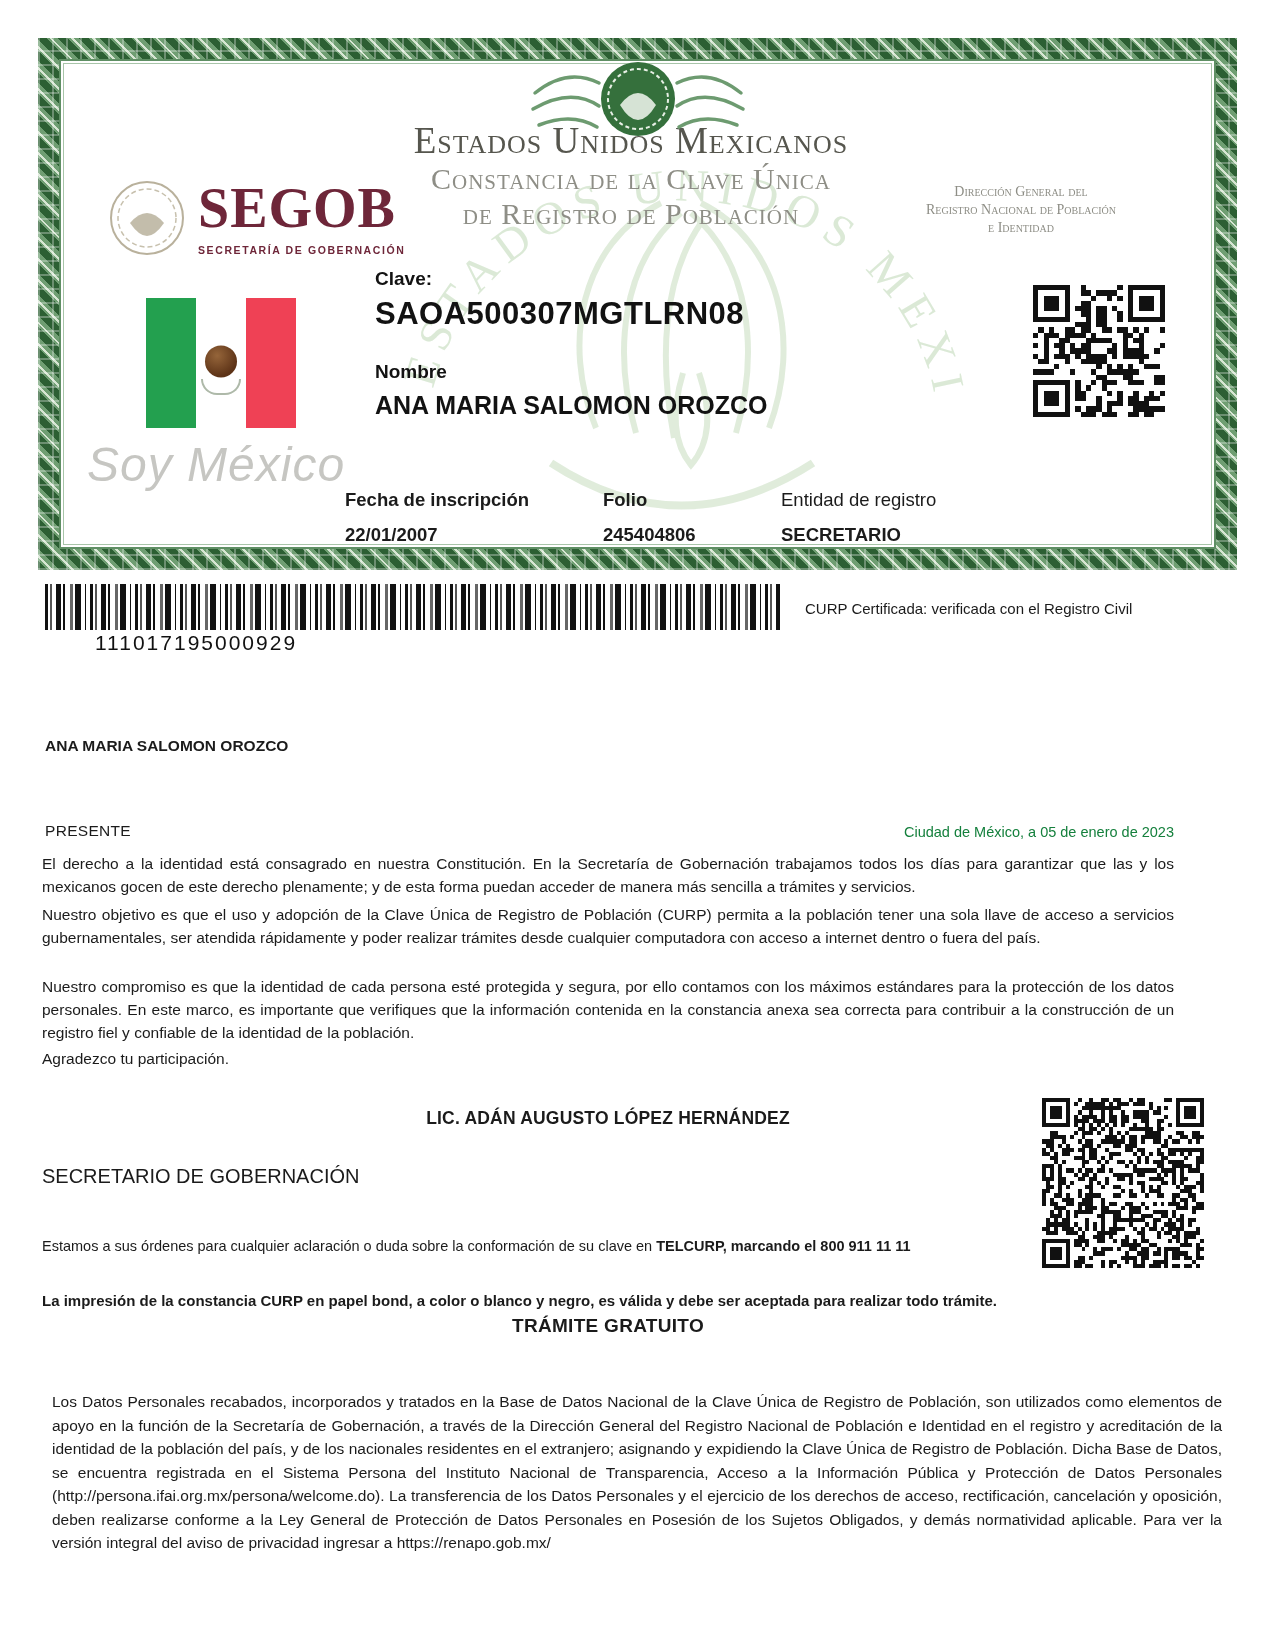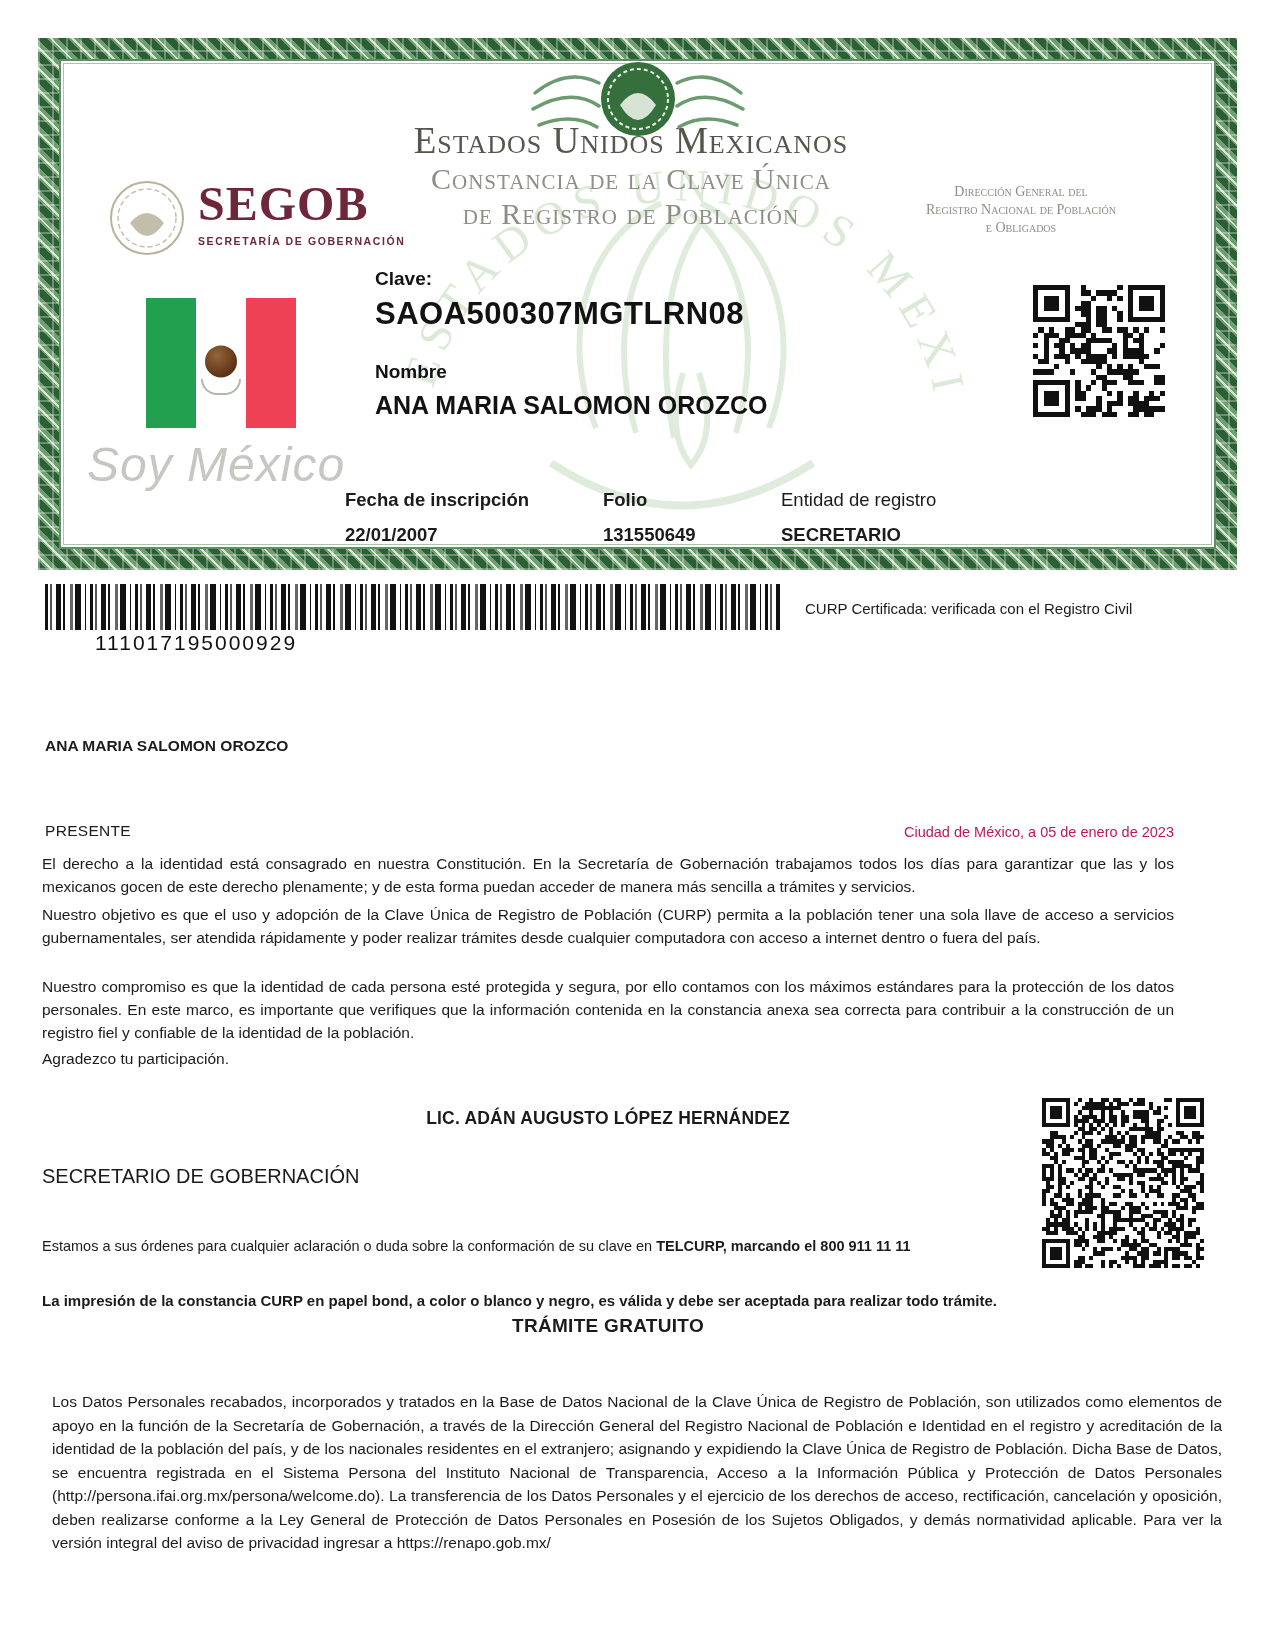--- a/index.html
+++ b/index.html
@@ -19,21 +19,21 @@
     position:absolute; inset:21px; background:#fff;
     border:2px solid #5f8f64; box-shadow: inset 0 0 0 2px #ffffff, inset 0 0 0 3px #a8c5a9;
     overflow:hidden;
   }
   .top-emblem { position:absolute; left:50%; top:-6px; transform:translateX(-50%); z-index:5; }
 
   .watermark { position:absolute; left:330px; top:12px; opacity:.75; pointer-events:none; }
 
   .segob { position:absolute; left:47px; top:118px; display:flex; align-items:flex-start; }
   .segob-text { margin-left:12px; }
-  .segob-name { font-family:"Liberation Serif", serif; font-weight:bold; font-size:48px; letter-spacing:1px; color:#6e2639; line-height:1.05; }
+  .segob-name { font-family:"Liberation Serif", serif; font-weight:bold; font-size:56px; letter-spacing:1px; color:#6e2639; line-height:1.05; }
   .segob-sub  { font-size:10.5px; font-weight:bold; letter-spacing:1.6px; color:#6e2639; margin-top:6px; }
 
   .title-block { position:absolute; left:260px; top:58px; width:620px; text-align:center;
                  font-family:"Liberation Serif", serif; font-variant:small-caps; z-index:2; }
   .title-main { font-size:37px; color:#56564e; letter-spacing:1px; }
   .title-sub  { font-size:30px; color:#8e8e86; letter-spacing:1px; line-height:1.15; }
 
   .dir-block { position:absolute; left:820px; top:122px; width:280px; text-align:center;
                font-family:"Liberation Serif", serif; font-variant:small-caps;
                font-size:14px; color:#8e8e86; line-height:1.3; z-index:2; }
@@ -75,21 +75,21 @@
       #111 11px 16px, #fff 16px 18px, #111 18px 20px, #fff 20px 25px,
       #666 25px 28px, #fff 28px 30px, #111 30px 36px, #fff 36px 40px,
       #111 40px 41px, #fff 41px 45px); }
   .barcode-number { position:absolute; left:95px; top:631px; font-size:21px; letter-spacing:2px; color:#111; }
   .curp-status { position:absolute; left:805px; top:600px; font-size:15px; color:#1a1a1a; }
 
   
   .letter { position:absolute; left:0; top:0; width:100%; }
   .addressee { position:absolute; left:45px; top:737px; font-weight:bold; font-size:15.5px; }
   .presente  { position:absolute; left:45px; top:822px; font-size:15.5px; letter-spacing:.3px; }
-  .date-line { position:absolute; left:42px; top:824px; width:1132px; text-align:right; font-size:14.5px; color:#be185d; }
+  .date-line { position:absolute; left:42px; top:824px; width:1132px; text-align:right; font-size:14.5px; color:#15803d; }
   .para { position:absolute; left:42px; width:1132px; font-size:15.5px; line-height:23px; text-align:justify; color:#1b1b1b; }
   .p1 { top:852px; }
   .p2 { top:903px; }
   .p3 { top:975px; }
   .thanks { position:absolute; left:42px; top:1050px; font-size:15.5px; }
   .signer-name  { position:absolute; left:42px; top:1108px; width:1132px; text-align:center; font-weight:bold; font-size:17.5px; letter-spacing:.2px; }
   .signer-title { position:absolute; left:42px; top:1165px; width:1132px; text-align:left; font-size:20px; }
   .qr2 { position:absolute; left:1042px; top:1098px; width:162px; height:170px; }
   .contact { position:absolute; left:42px; top:1238px; font-size:14.5px; }
   .contact b { font-size:14.5px;margin-top:34px; }
@@ -151,21 +151,21 @@
 
     <div class="title-block">
       <div class="title-main">Estados Unidos Mexicanos</div>
       <div class="title-sub">Constancia de la Clave Única</div>
       <div class="title-sub">de Registro de Población</div>
     </div>
 
     <div class="dir-block">
       <div>Dirección General del</div>
       <div>Registro Nacional de Población</div>
-      <div>e Obligados</div>
+      <div>e Identidad</div>
     </div>
 
     <div class="flag">
       <div class="flag-green"></div>
       <div class="flag-white">
         <div class="flag-emblem"></div>
         <div class="flag-wreath"></div>
       </div>
       <div class="flag-red"></div>
     </div>
@@ -392,21 +392,21 @@
 
     <div class="soy-mexico">Soy México</div>
 
     <div class="meta-row">
       <div class="meta-col1">
         <div class="meta-label-b">Fecha de inscripción</div>
         <div class="meta-value">22/01/2007</div>
       </div>
       <div class="meta-col2">
         <div class="meta-label-b">Folio</div>
-        <div class="meta-value">131550649</div>
+        <div class="meta-value">245404806</div>
       </div>
       <div class="meta-col3">
         <div>Entidad de registro</div>
         <div class="meta-value">SECRETARIO</div>
       </div>
     </div>
   </div>
 </div>
 
 <div class="barcode"></div>

